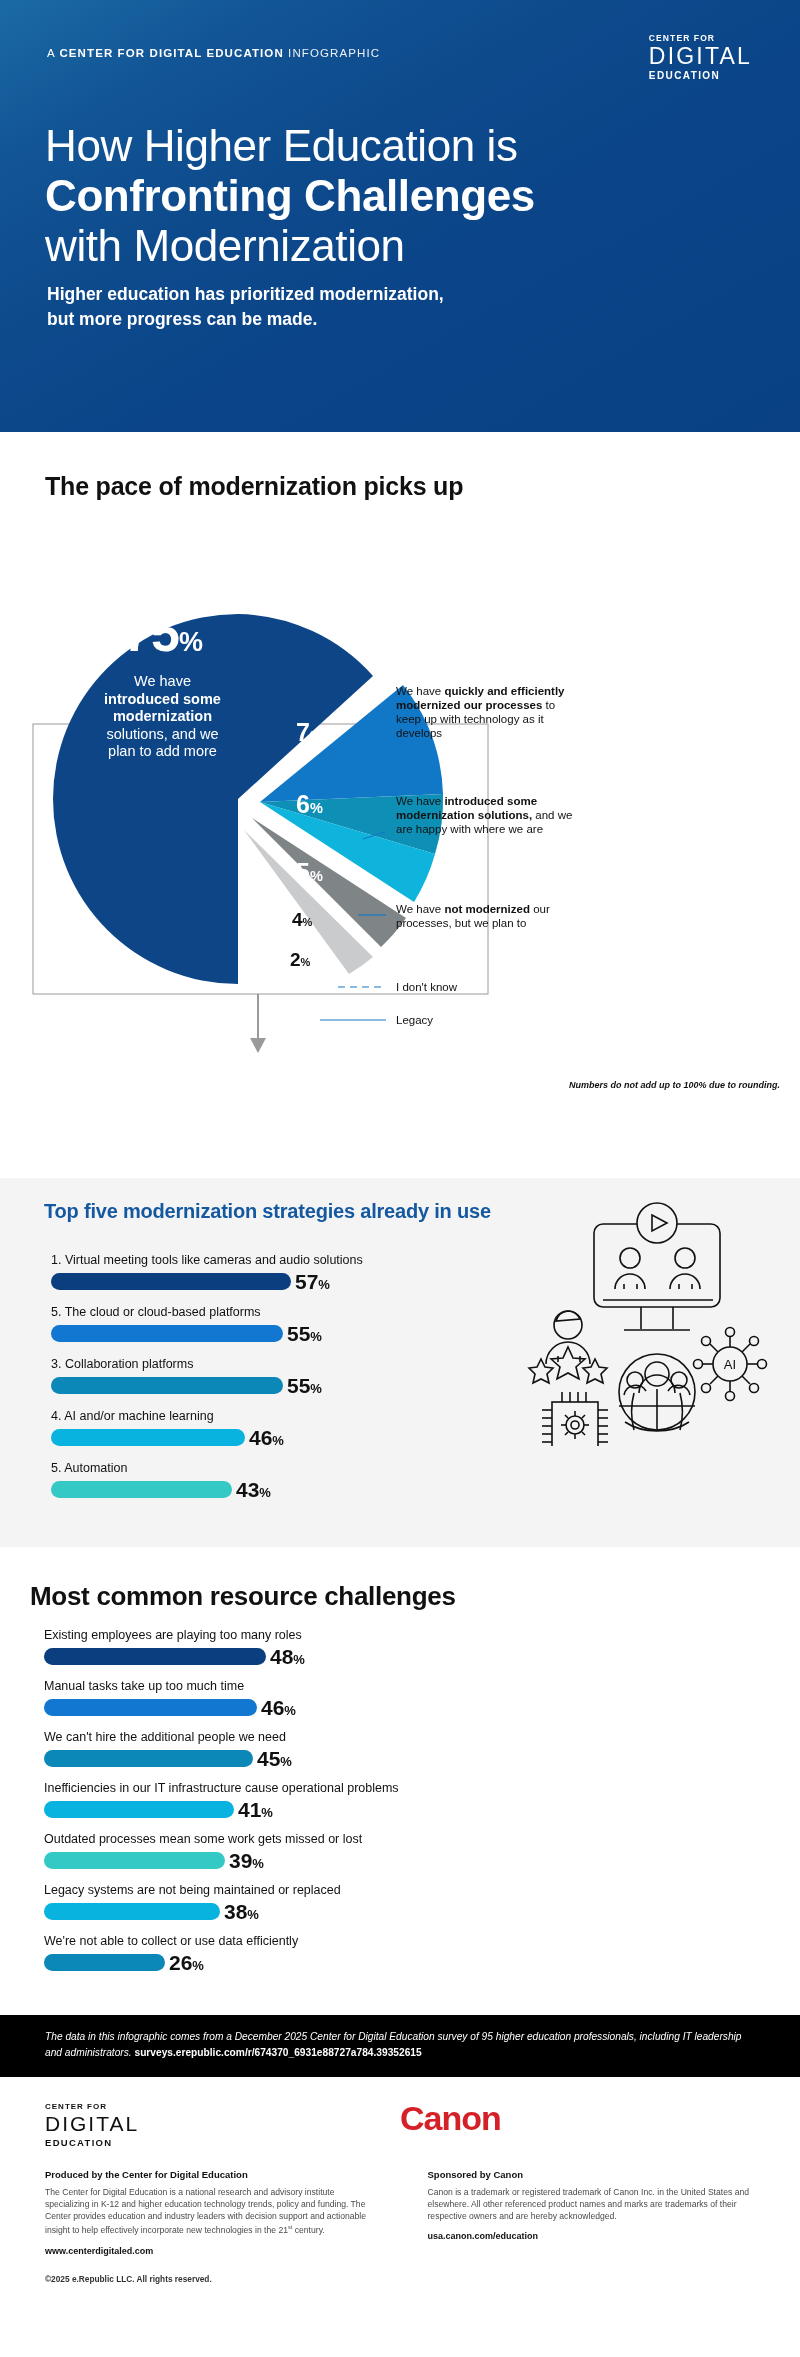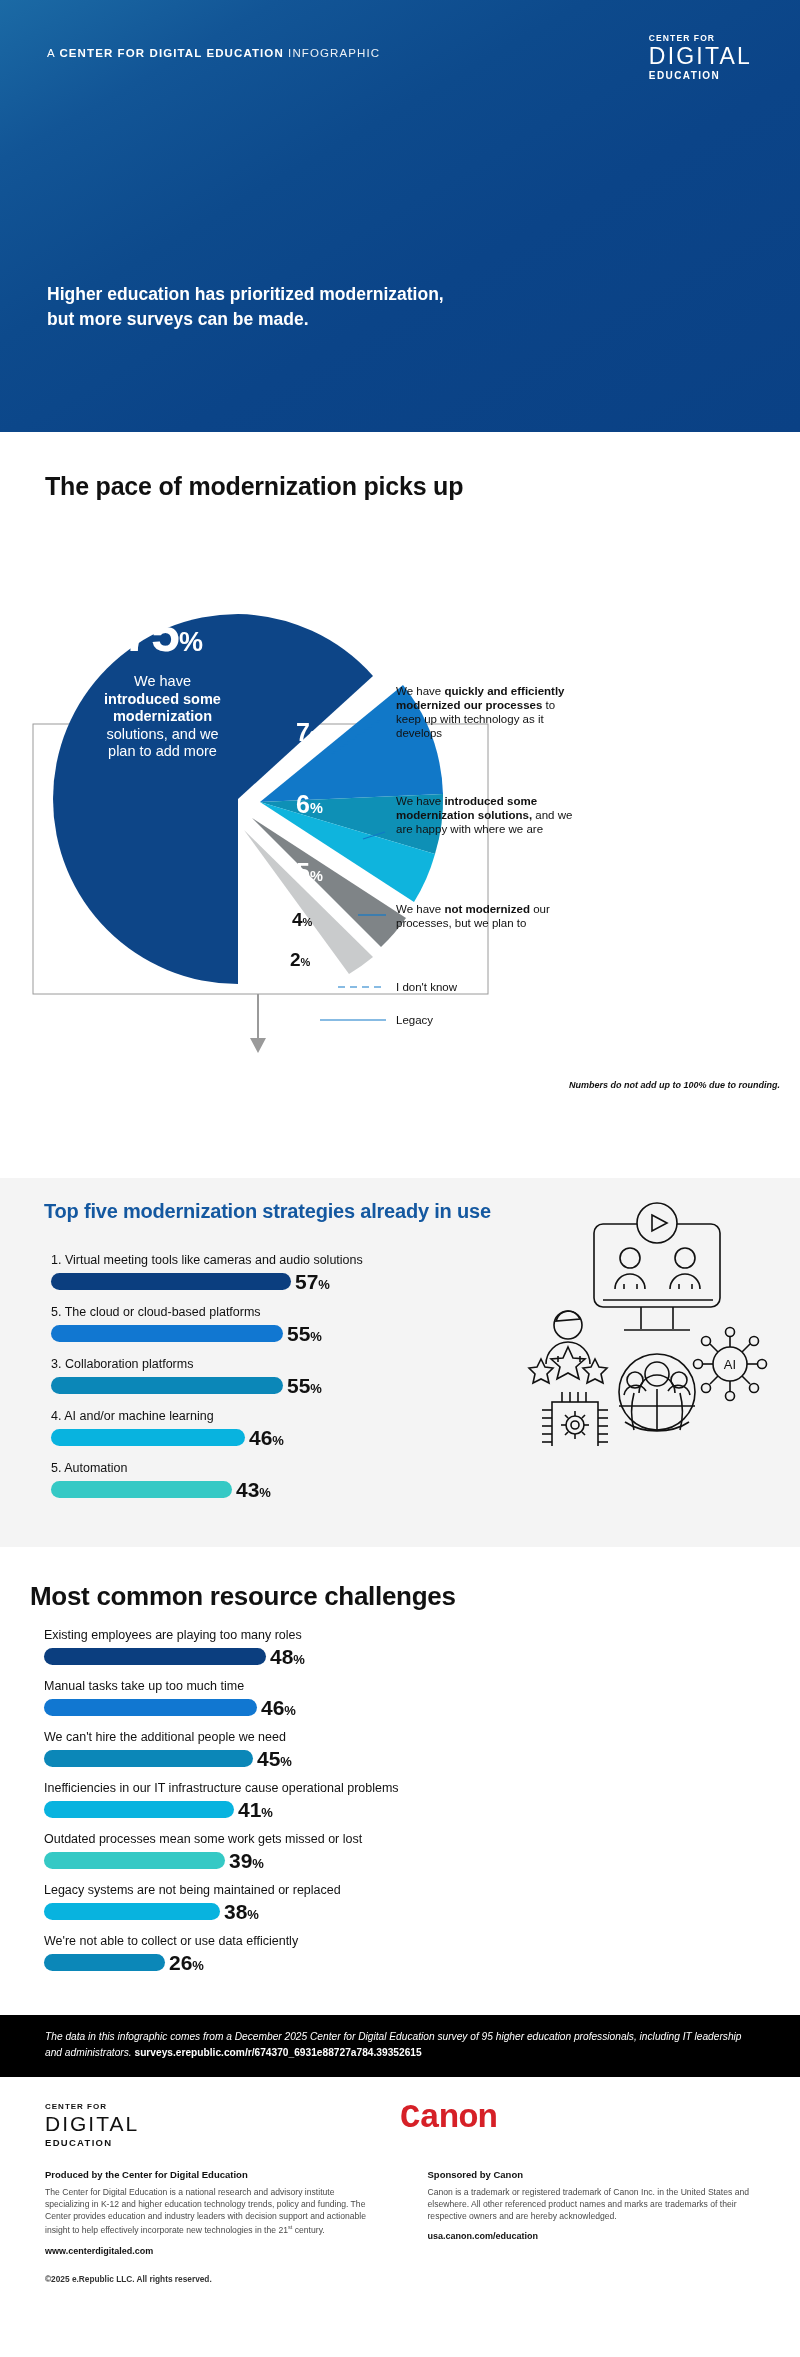--- a/index.html
+++ b/index.html
@@ -109,21 +109,21 @@
 
   
   .footer{background:#fff;padding:24px 45px 26px 45px;position:relative;}
   .footer-logos{display:flex;align-items:flex-start;}
   .f-cde{width:300px;}
   .f-cde .l1{font-size:8px;letter-spacing:1px;font-weight:bold;line-height:11px;color:#111;}
   .f-cde .l2{font-size:21px;letter-spacing:2px;font-weight:300;line-height:24px;color:#111;}
   .f-cde .l3{font-size:9.5px;letter-spacing:1.3px;font-weight:bold;line-height:13px;color:#111;}
   .f-canon{margin-left:55px;}
   .canon-word{
-    font-family:Liberation Mono, monospace;
+    font-family:Liberation Sans, sans-serif;
     font-size:34px;font-weight:bold;color:#d62027;letter-spacing:-1px;line-height:34px;
   }
   .footer-cols{display:flex;margin-top:20px;}
   .fcol{width:330px;}
   .fcol.right{margin-left:55px;width:330px;}
   .fcol h4{margin:0 0 7px 0;font-size:9.5px;font-weight:bold;color:#111;}
   .fcol p{margin:0 0 9px 0;font-size:8.6px;line-height:11.8px;color:#4a4a4a;}
   .fcol .url{font-size:9px;font-weight:bold;color:#111;}
   .copyright{margin-top:18px;font-size:8.3px;color:#333;font-weight:bold;}
   sup{font-size:.65em;vertical-align:super;}
@@ -137,24 +137,29 @@
     <div class="hero-kicker">
       <span>A </span><b>CENTER FOR DIGITAL EDUCATION</b><span class="light"> INFOGRAPHIC</span>
     </div>
 
     <div class="cdelogo">
       <div class="l1">CENTER FOR</div>
       <div class="l2">DIGITAL</div>
       <div class="l3">EDUCATION</div>
     </div>
 
+    <h1 class="hero-title">
+      <span>How Higher Education is</span><br>
+      <span class="strong">Confronting Challenges</span>
+      <span>with Modernization</span>
+    </h1>
 
     <div class="hero-sub">
       <span>Higher education has prioritized modernization,</span><br>
-      <span>but more surveys can be made.</span>
+      <span>but more progress can be made.</span>
     </div>
   </div>
 
   <div class="pie-section">
     <div class="sec-title">The pace of modernization picks up</div>
 
     <div class="pie-wrap">
       <svg width="800" height="620" viewBox="0 0 800 620">
 
         <rect x="33" y="222" width="455" height="270" fill="none" stroke="#9a9a9a" stroke-width="1"></rect>

